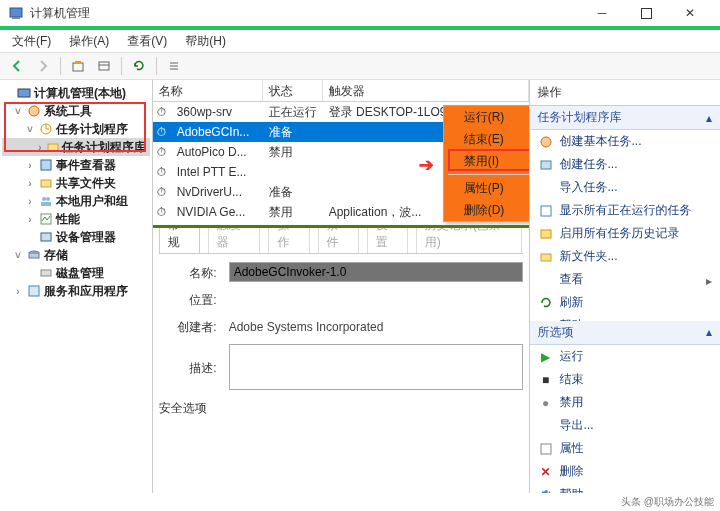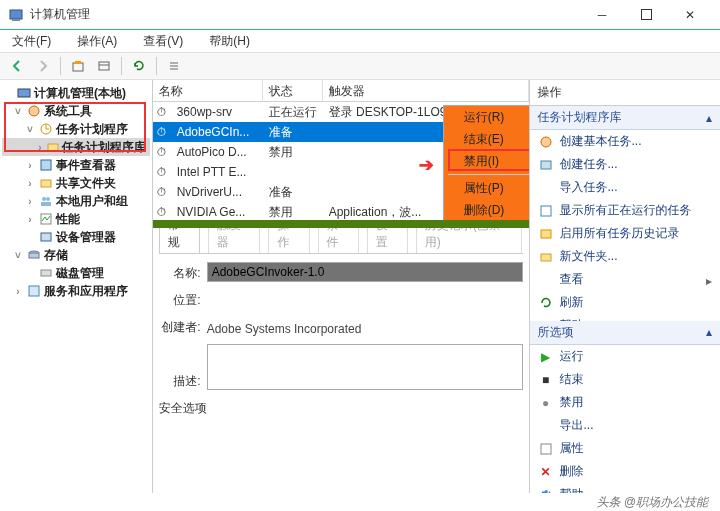--- a/index.html
+++ b/index.html
@@ -1,73 +1,73 @@
 <!DOCTYPE html>
 <html><head>
 <meta charset="utf-8">
 <style>
 * { box-sizing: border-box; margin: 0; padding: 0; font-family: "Microsoft YaHei", "Segoe UI", sans-serif; font-size: 12px; }
 body { background: #fff; width: 720px; height: 511px; overflow: hidden; position: relative; }
 
-.titlebar { height: 30px; display: flex; align-items: center; padding: 0 8px; border-bottom: 1px solid #22c55e; }
+.titlebar { height: 30px; display: flex; align-items: center; padding: 0 8px; border-bottom: 4px solid #22c55e; }
 .titlebar .icon { width: 16px; height: 16px; margin-right: 6px; }
 .titlebar .title { flex: 1; color: #333; }
 .titlebar .winbtn { width: 44px; height: 28px; display: flex; align-items: center; justify-content: center; color: #333; }
 
-.menubar { height: 22px; display: flex; align-items: center; padding: 0 4px; gap: 10px; }
+.menubar { height: 22px; display: flex; align-items: center; padding: 0 4px; gap: 2px; }
 .menubar .menuitem { padding: 2px 8px; color: #333; }
 
 .toolbar { height: 28px; display: flex; align-items: center; padding: 0 6px; gap: 4px; border-top: 1px solid #e0e0e0; border-bottom: 1px solid #e0e0e0; background: #f7f7f7; }
 .toolbar .tbtn { width: 22px; height: 22px; display: flex; align-items: center; justify-content: center; border: 1px solid transparent; }
 .toolbar .sep { width: 1px; height: 18px; background: #ccc; margin: 0 2px; }
 
 .body { display: flex; height: calc(511px - 30px - 22px - 28px - 18px); }
 
 .tree { width: 160px; border-right: 1px solid #ccc; padding: 4px 2px; overflow: hidden; position: relative; font-weight: bold; }
 .tree-row { display: flex; align-items: center; height: 18px; white-space: nowrap; padding-right: 4px; }
 .tree-row .exp { width: 12px; text-align: center; color: #888; font-size: 10px; }
 .tree-row .ic { width: 16px; height: 16px; margin: 0 2px; display:flex; align-items:center; justify-content:center; }
 .tree-row .lbl { color: #222; }
 .tree .hl1 { position: absolute; border: 2px solid #e33; left: 4px; top: 22px; width: 142px; height: 50px; pointer-events: none; }
 
 .center { flex: 1; display: flex; flex-direction: column; border-right: 1px solid #ccc; position: relative; }
-.grid { flex: 0 0 148px; border-bottom: 8px solid #4d7c0f; display: flex; flex-direction: column; overflow: hidden; }
+.grid { flex: 0 0 148px; border-bottom: 3px solid #4d7c0f; display: flex; flex-direction: column; overflow: hidden; }
 .grid-head { display: flex; background: #fff; border-bottom: 1px solid #d0d0d0; height: 22px; }
 .grid-head div { padding: 3px 6px; border-right: 1px solid #e0e0e0; color: #333; }
 .col-name { width: 110px; } .col-state { width: 60px; } .col-trg { flex: 1; }
 .grid-body .row { display: flex; height: 20px; align-items: center; }
 .grid-body .row div { padding: 2px 6px; overflow: hidden; white-space: nowrap; text-overflow: ellipsis; color: #333; }
 .grid-body .row.sel { background: #0078d7; color: #fff; }
 .grid-body .row.sel div { color: #fff; }
 .grid-body .row .ic { width: 14px; padding: 0 0 0 4px; flex: 0 0 18px; }
 
 .ctxmenu { position: absolute; left: 290px; top: 3px; width: 138px; background: #f97316; border: 1px solid #aaa; box-shadow: 2px 2px 4px rgba(0,0,0,.25); z-index: 20; }
 .ctxmenu .mi { height: 22px; display: flex; align-items: center; padding: 0 20px; color: #222; position: relative; }
 .ctxmenu .msep { height: 1px; background: #ccc; margin: 2px 4px; }
 .ctxmenu .hl { position: absolute; border: 2px solid #e33; left: 4px; width: 128px; height: 22px; pointer-events: none; }
 .arrow { position: absolute; left: 266px; top: 52px; z-index: 21; color: #e33; font-size: 18px; font-weight: bold; }
 
 .details { flex: 1; padding: 4px 6px; overflow: hidden; color: #444; }
 .tabs { display: flex; gap: 8px; border-bottom: 1px solid #ccc; height: 22px; align-items: flex-end; }
 .tabs .tab { padding: 3px 8px 2px; border: 1px solid #ccc; border-bottom: none; background: #fff; }
 .tabs .dim { color: #aaa; border-color: #ddd; }
-.form-row { display: flex; align-items: flex-end; margin-top: 8px; gap: 6px; }
+.form-row { display: flex; align-items: center; margin-top: 8px; gap: 12px; margin-left: 16px; }
 .form-row .flab { width: 42px; text-align: right; color: #333; padding-top: 2px; }
 .form-row input { flex: 1; height: 20px; border: 1px solid #aaa; padding: 0 4px; background: #737373; }
 .form-row textarea { flex: 1; height: 46px; border: 1px solid #aaa; padding: 2px 4px; background: #fff; resize: none; }
 .secopt { margin-top: 10px; color: #333; }
 
 .actions { width: 200px; display: flex; flex-direction: column; }
 .actions .ahead { background: #fff; padding: 4px 8px; border-bottom: 1px solid #ccc; font-weight: 400; color: #333; }
 .actions .agroup { background: #eef3fb; padding: 3px 8px; border-bottom: 1px solid #c4d3ea; color: #2a4f8f; display:flex; justify-content:space-between; align-items:center;}
 .actions .alist { overflow-y: auto; }
 .actions .ai { display: flex; align-items: flex-end; padding: 3px 8px; gap: 6px; color: #1a3e7a; }
 .actions .ai .aic { width: 16px; height: 16px; display:flex; align-items:center; justify-content:center; }
 
-.footer { position: absolute; bottom: 0; right: 12px; height: 18px; display: flex; align-items: center; color: #777; font-size: 12px; font-style: italic; }
+.footer { position: absolute; bottom: 0; right: 6px; height: 18px; display: flex; align-items: center; color: #777; font-size: 10px; }
 
 svg { display: block; }
 </style>
 </head>
 <body>
 
 <div class="titlebar">
   <span class="icon">
     <svg width="16" height="16">
         <rect x="2" y="3" width="12" height="9" fill="#5b8bd0" stroke="#2a558f"></rect>

